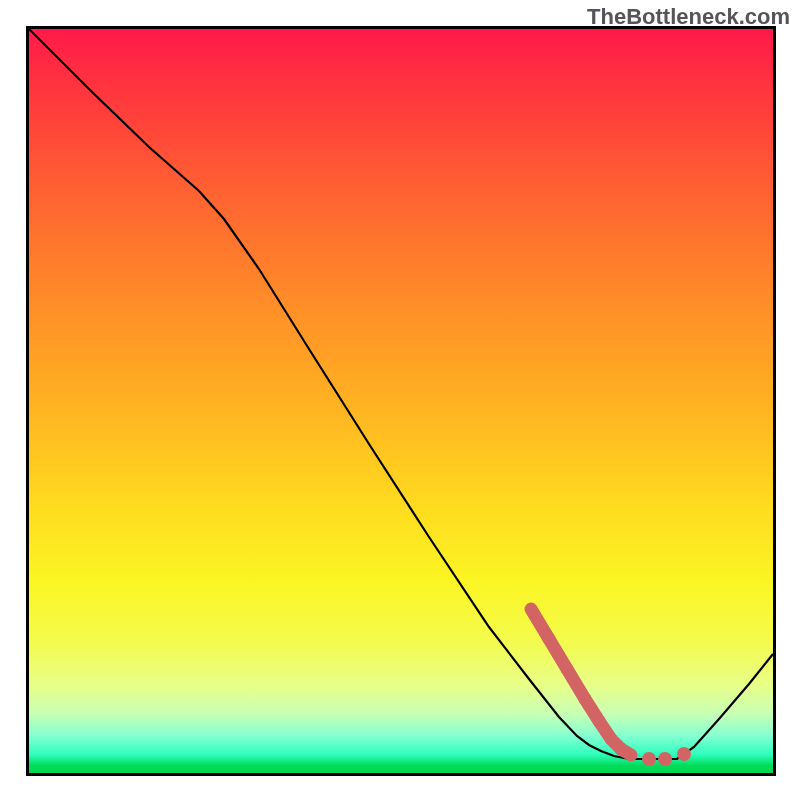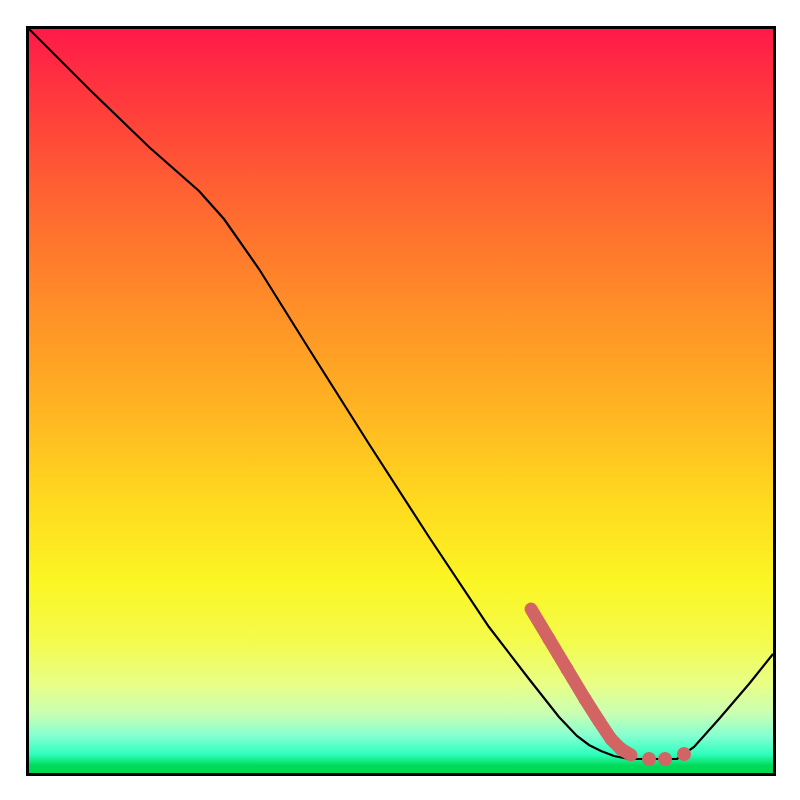--- a/index.html
+++ b/index.html
@@ -80,20 +80,21 @@
   }
   .dot {
     fill: #d36464;
   }
 </style>
 </head>
 <body>
 
 <div class="stage">
 
+  <div class="watermark">TheBottleneck.com</div>
 
   <div class="plot">
     <div class="gradient"></div>
 
     <svg class="overlay" viewBox="0 0 744 744" preserveAspectRatio="none">
       <path id="main-curve" class="curve" d="M 0 0 L 60 60 L 120 118 L 170 162 L 195 190 L 230 240 L 280 320 L 340 415 L 400 508 L 460 598 L 500 650 L 530 688 L 548 707 L 560 716 L 572 722 L 585 727 L 600 730 L 620 730 L 648 730 L 665 718 L 690 690 L 720 655 L 744 625"></path>
       <g id="highlight-group">
           <path class="dotted" d="M 502 580 L 520 610"></path>
           <path class="dotted" d="M 520 610 L 538 640"></path>
           <path class="dotted" d="M 538 640 L 556 670"></path>

